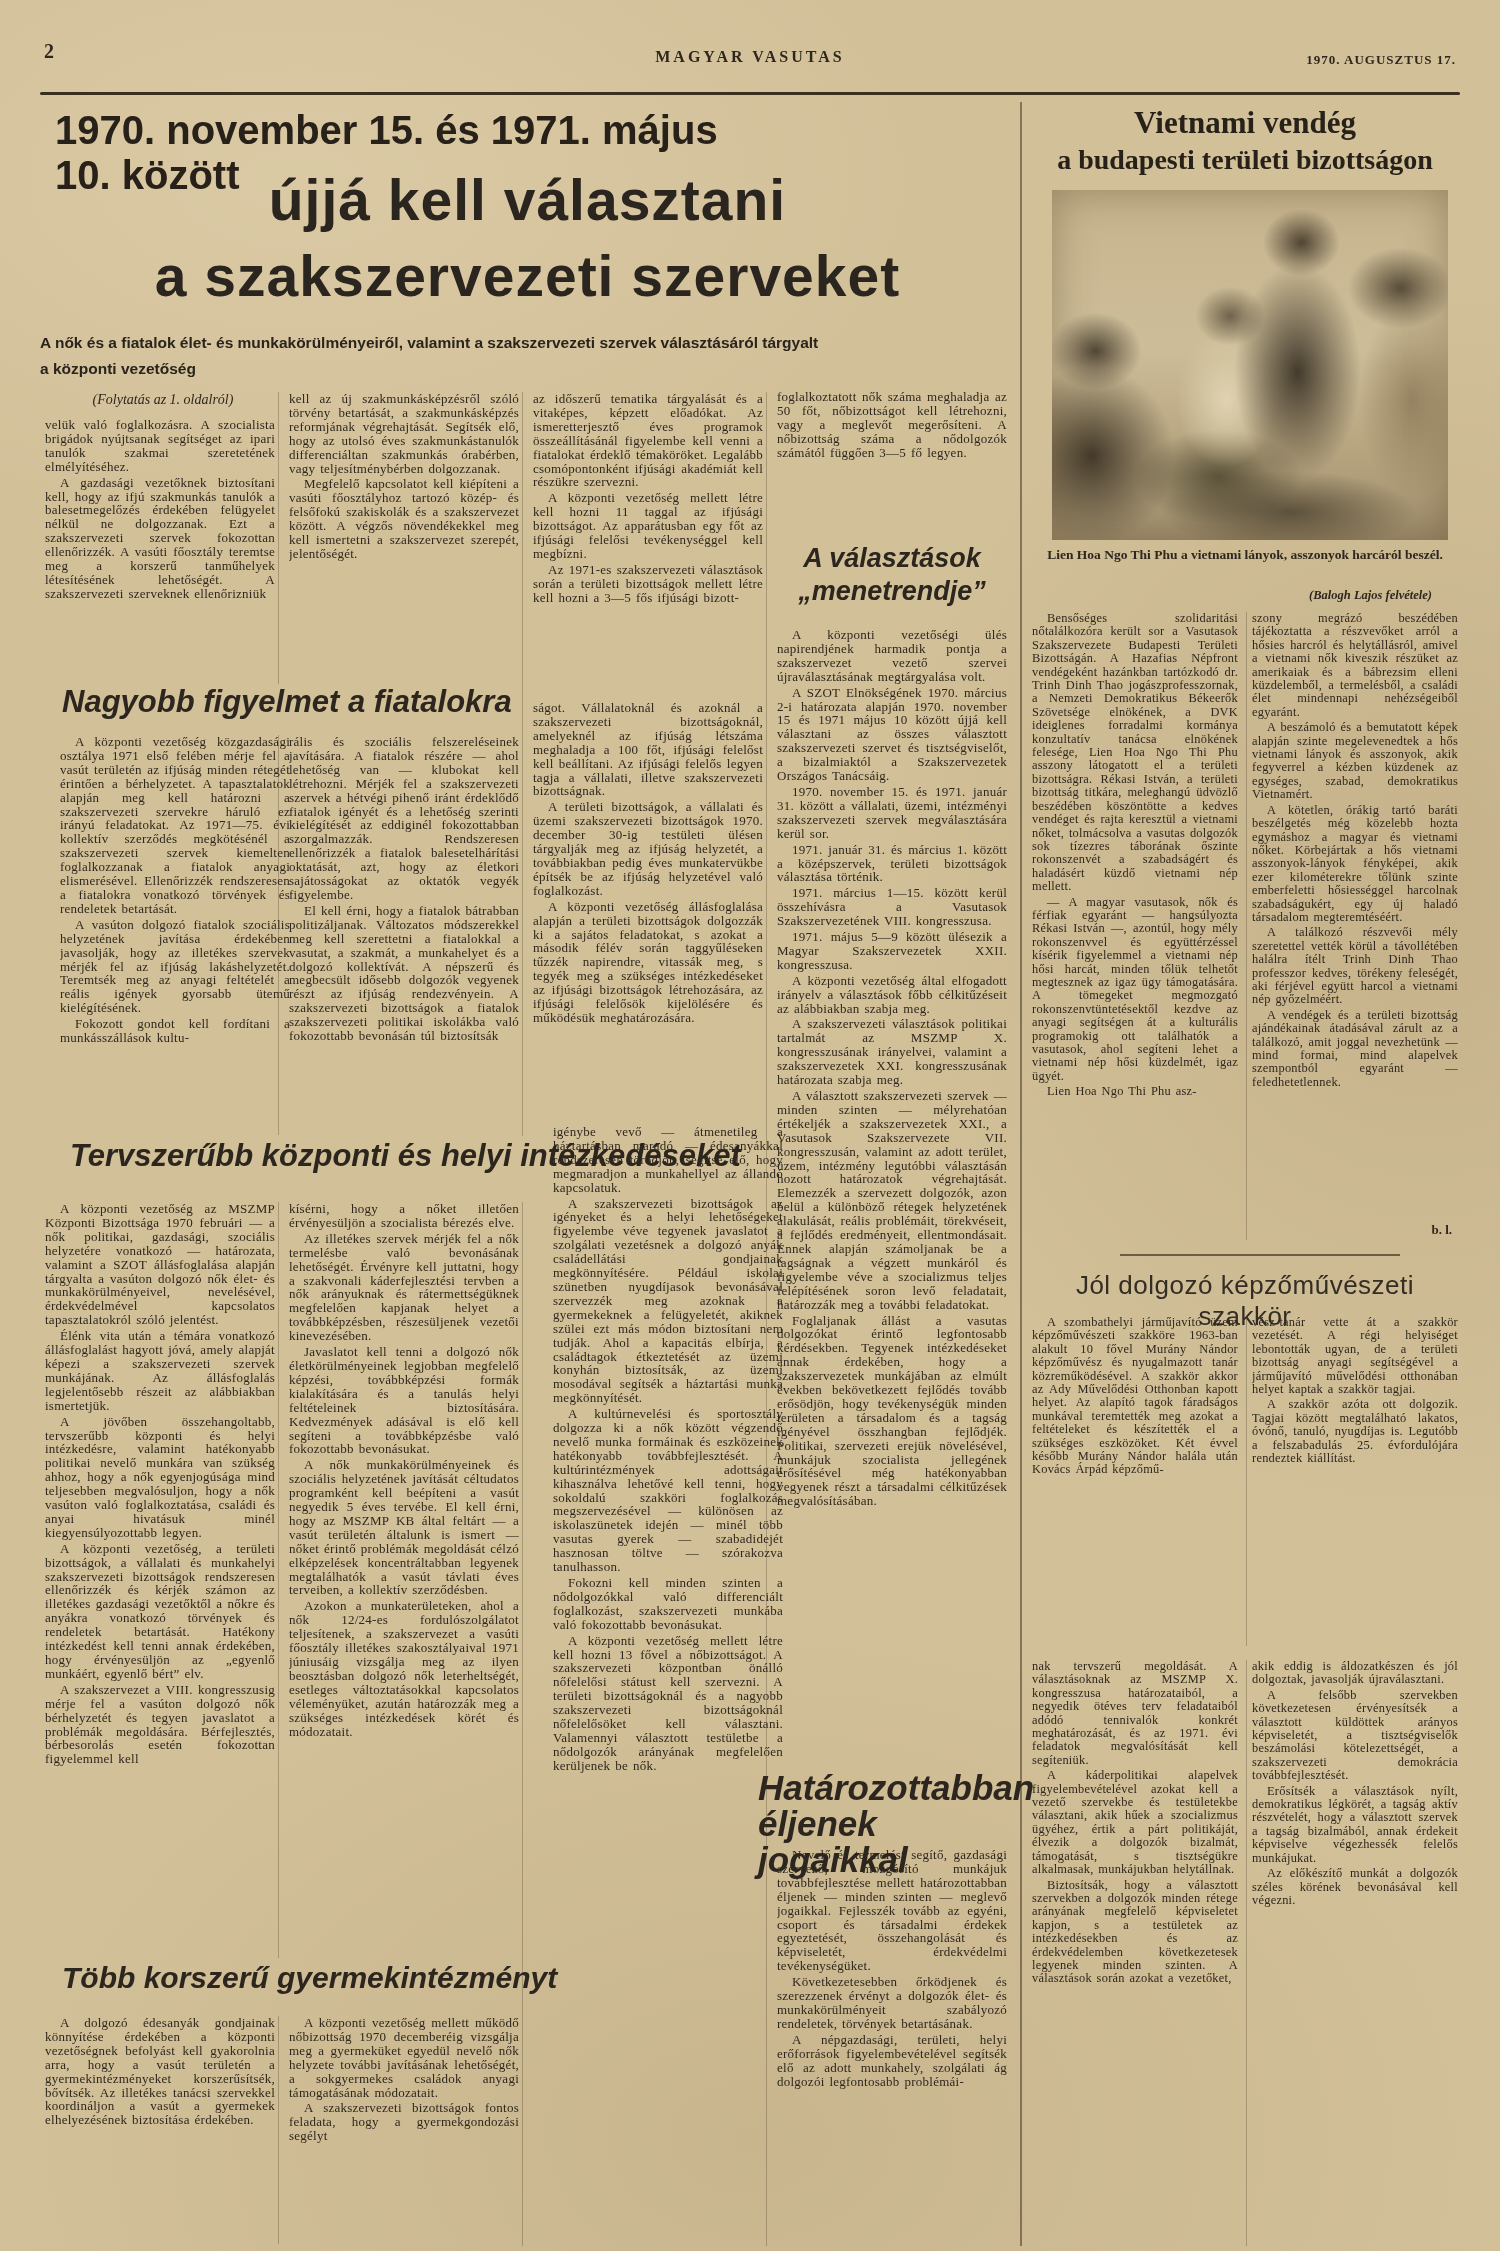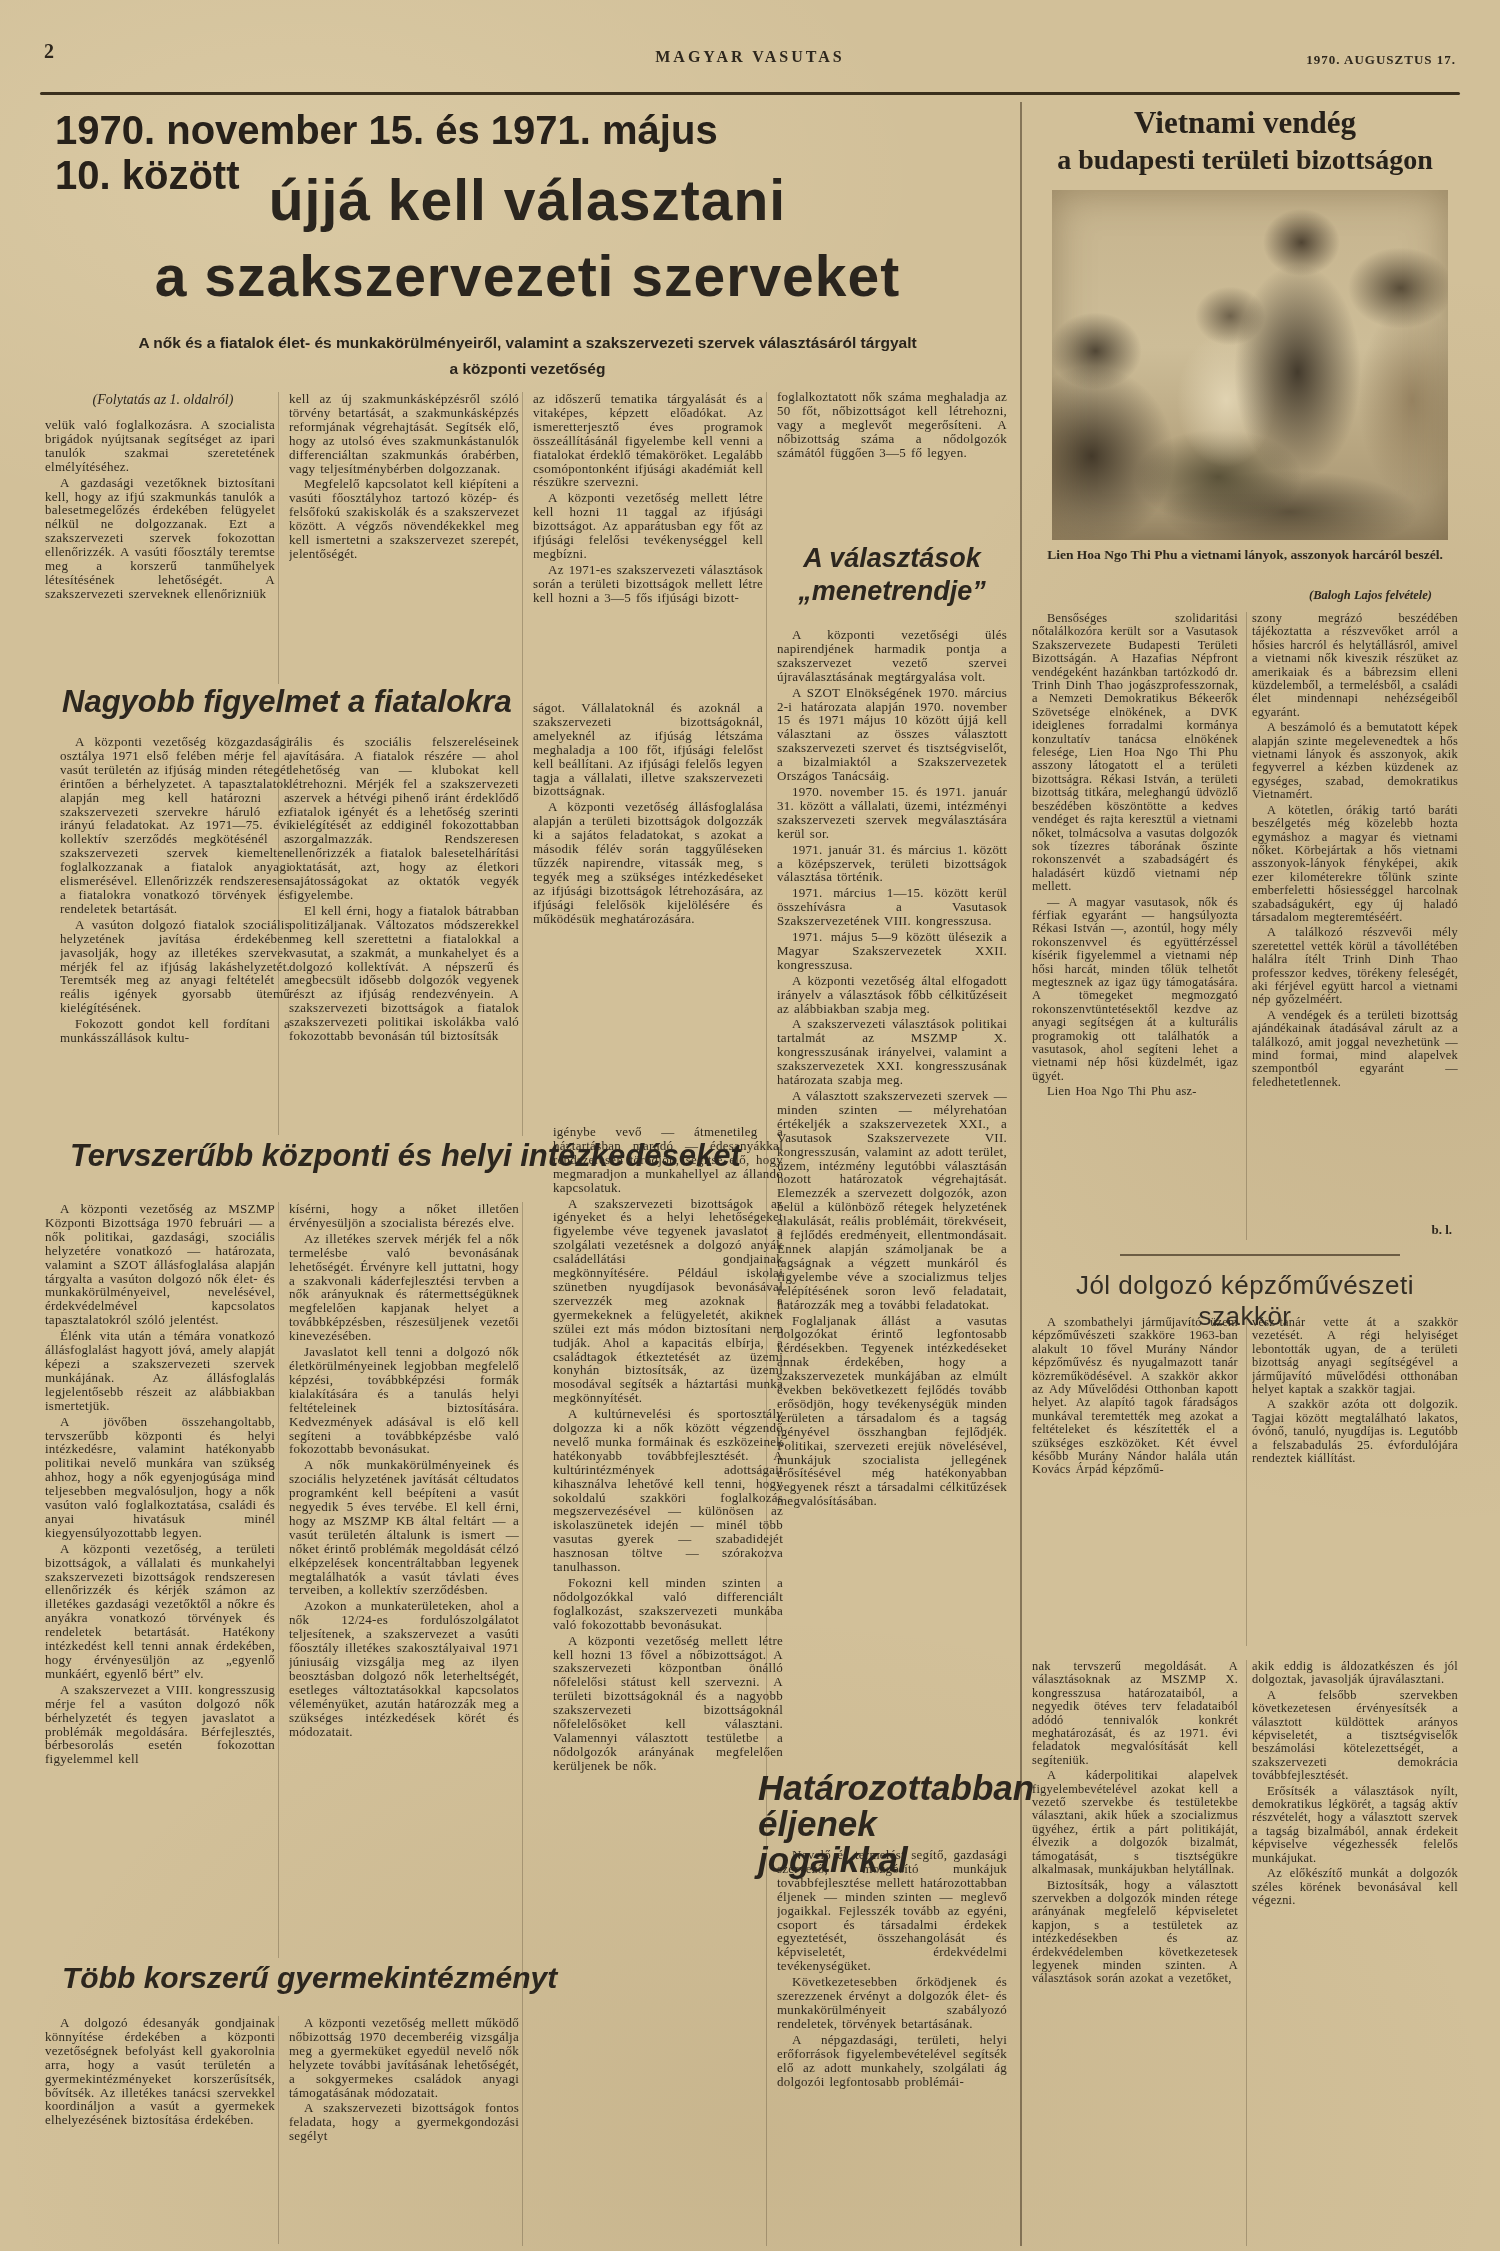--- a/index.html
+++ b/index.html
@@ -17,21 +17,21 @@
   .pageno{position:absolute;left:44px;top:40px;font-size:20px;font-weight:bold;}
   .masthead{position:absolute;left:0;top:48px;width:100%;text-align:center;font-weight:bold;font-size:16px;letter-spacing:3px;}
   .pagedate{position:absolute;right:44px;top:52px;font-size:13px;font-weight:bold;letter-spacing:1px;}
 
   .kicker{position:absolute;left:55px;top:108px;width:700px;
     font-family:"Liberation Sans","DejaVu Sans",sans-serif;font-weight:bold;
     font-size:40px;color:#27211a;}
   .headline{position:absolute;left:40px;top:162px;width:975px;text-align:center;
     font-family:"Liberation Sans","DejaVu Sans",sans-serif;font-weight:bold;
     font-size:57px;line-height:76px;color:#2a251e;letter-spacing:1px;}
-  .subhead{position:absolute;left:40px;top:330px;width:975px;text-align:center;
+  .subhead{position:absolute;left:40px;top:330px;width:975px;text-align:left;
     font-family:"Liberation Sans","DejaVu Sans",sans-serif;font-weight:bold;font-size:15.5px;line-height:26px;color:#2a241c;}
 
   .col{position:absolute;width:230px;font-size:13px;line-height:13.9px;text-align:justify;
     letter-spacing:.25px;word-spacing:1.4px;overflow:hidden;}
   .col p{margin:0 0 2px 0;text-indent:15px;}
   .col.cont p:first-child{text-indent:0;}
   .sb{width:206px;font-size:12.4px;line-height:13.4px;}
 
   .contnote{position:absolute;left:58px;top:392px;width:210px;text-align:center;
     font-weight:normal;font-style:italic;font-size:14px;}
@@ -145,20 +145,21 @@
       <p>A központi vezetőség közgazdasági osztálya 1971 első felében mérje fel a vasút területén az ifjúság minden rétegét érintően a bérhelyzetet. A tapasztalatok alapján meg kell határozni a szakszervezeti szervekre háruló ez irányú feladatokat. Az 1971—75. évi kollektív szerződés megkötésénél a szakszervezeti szervek kiemelten foglalkozzanak a fiatalok anyagi elismerésével. Ellenőrizzék rendszeresen a fiatalokra vonatkozó törvények és rendeletek betartását.</p>
       <p>A vasúton dolgozó fiatalok szociális helyzetének javítása érdekében javasolják, hogy az illetékes szervek mérjék fel az ifjúság lakáshelyzetét. Teremtsék meg az anyagi feltételét a reális igények gyorsabb ütemű kielégítésének.</p>
       <p>Fokozott gondot kell fordítani a munkásszállások kultu-</p>
     </div>
   <div class="col cont" style="left:289px;top:735px;height:398px;">
       <p>rális és szociális felszereléseinek javítására. A fiatalok részére — ahol lehetőség van — klubokat kell létrehozni. Mérjék fel a szakszervezeti szervek a hétvégi pihenő iránt érdeklődő fiatalok igényét és a lehetőség szerinti kielégítését az eddiginél fokozottabban szorgalmazzák. Rendszeresen ellenőrizzék a fiatalok balesetelhárítási oktatását, azt, hogy az életkori sajátosságokat az oktatók vegyék figyelembe.</p>
       <p>El kell érni, hogy a fiatalok bátrabban politizáljanak. Változatos módszerekkel meg kell szerettetni a fiatalokkal a vasutat, a szakmát, a munkahelyet és a dolgozó kollektívát. A népszerű és megbecsült idősebb dolgozók vegyenek részt az ifjúság rendezvényein. A szakszervezeti bizottságok a fiatalok szakszervezeti politikai iskolákba való fokozottabb bevonásán túl biztosítsák</p>
     </div>
   <div class="col cont" style="left:533px;top:701px;height:428px;">
       <p>ságot. Vállalatoknál és azoknál a szakszervezeti bizottságoknál, amelyeknél az ifjúság létszáma meghaladja a 100 főt, ifjúsági felelőst kell beállítani. Az ifjúsági felelős legyen tagja a vállalati, illetve szakszervezeti bizottságnak.</p>
+      <p>A területi bizottságok, a vállalati és üzemi szakszervezeti bizottságok 1970. december 30-ig testületi ülésen tárgyalják meg az ifjúság helyzetét, a továbbiakban pedig éves munkatervükbe építsék be az ifjúság helyzetével való foglalkozást.</p>
       <p>A központi vezetőség állásfoglalása alapján a területi bizottságok dolgozzák ki a sajátos feladatokat, s azokat a második félév során taggyűléseken tűzzék napirendre, vitassák meg, s tegyék meg a szükséges intézkedéseket az ifjúsági bizottságok létrehozására, az ifjúsági felelősök kijelölésére és működésük meghatározására.</p>
     </div>
 
   <div class="sec-head" style="left:70px;top:1138px;font-size:31px;">Tervszerűbb központi és helyi intézkedéseket</div>
   <div class="col" style="left:45px;top:1202px;height:748px;">
       <p>A központi vezetőség az MSZMP Központi Bizottsága 1970 februári — a nők politikai, gazdasági, szociális helyzetére vonatkozó — határozata, valamint a SZOT állásfoglalása alapján tárgyalta a vasúton dolgozó nők élet- és munkakörülményeivel, nevelésével, érdekvédelmével kapcsolatos tapasztalatokról szóló jelentést.</p>
       <p>Élénk vita után a témára vonatkozó állásfoglalást hagyott jóvá, amely alapját képezi a szakszervezeti szervek munkájának. Az állásfoglalás legjelentősebb részeit az alábbiakban ismertetjük.</p>
       <p>A jövőben összehangoltabb, tervszerűbb központi és helyi intézkedésre, valamint hatékonyabb politikai nevelő munkára van szükség ahhoz, hogy a nők egyenjogúsága mind teljesebben megvalósuljon, hogy a nők vasúton való foglalkoztatása, családi és anyai hivatásuk minél kiegyensúlyozottabb legyen.</p>
       <p>A központi vezetőség, a területi bizottságok, a vállalati és munkahelyi szakszervezeti bizottságok rendszeresen ellenőrizzék és kérjék számon az illetékes gazdasági vezetőktől a nőkre és anyákra vonatkozó törvények és rendeletek betartását. Hatékony intézkedést kell tenni annak érdekében, hogy érvényesüljön az „egyenlő munkáért, egyenlő bért” elv.</p>
       <p>A szakszervezet a VIII. kongresszusig mérje fel a vasúton dolgozó nők bérhelyzetét és tegyen javaslatot a problémák megoldására. Bérfejlesztés, bérbesorolás esetén fokozottan figyelemmel kell</p>

